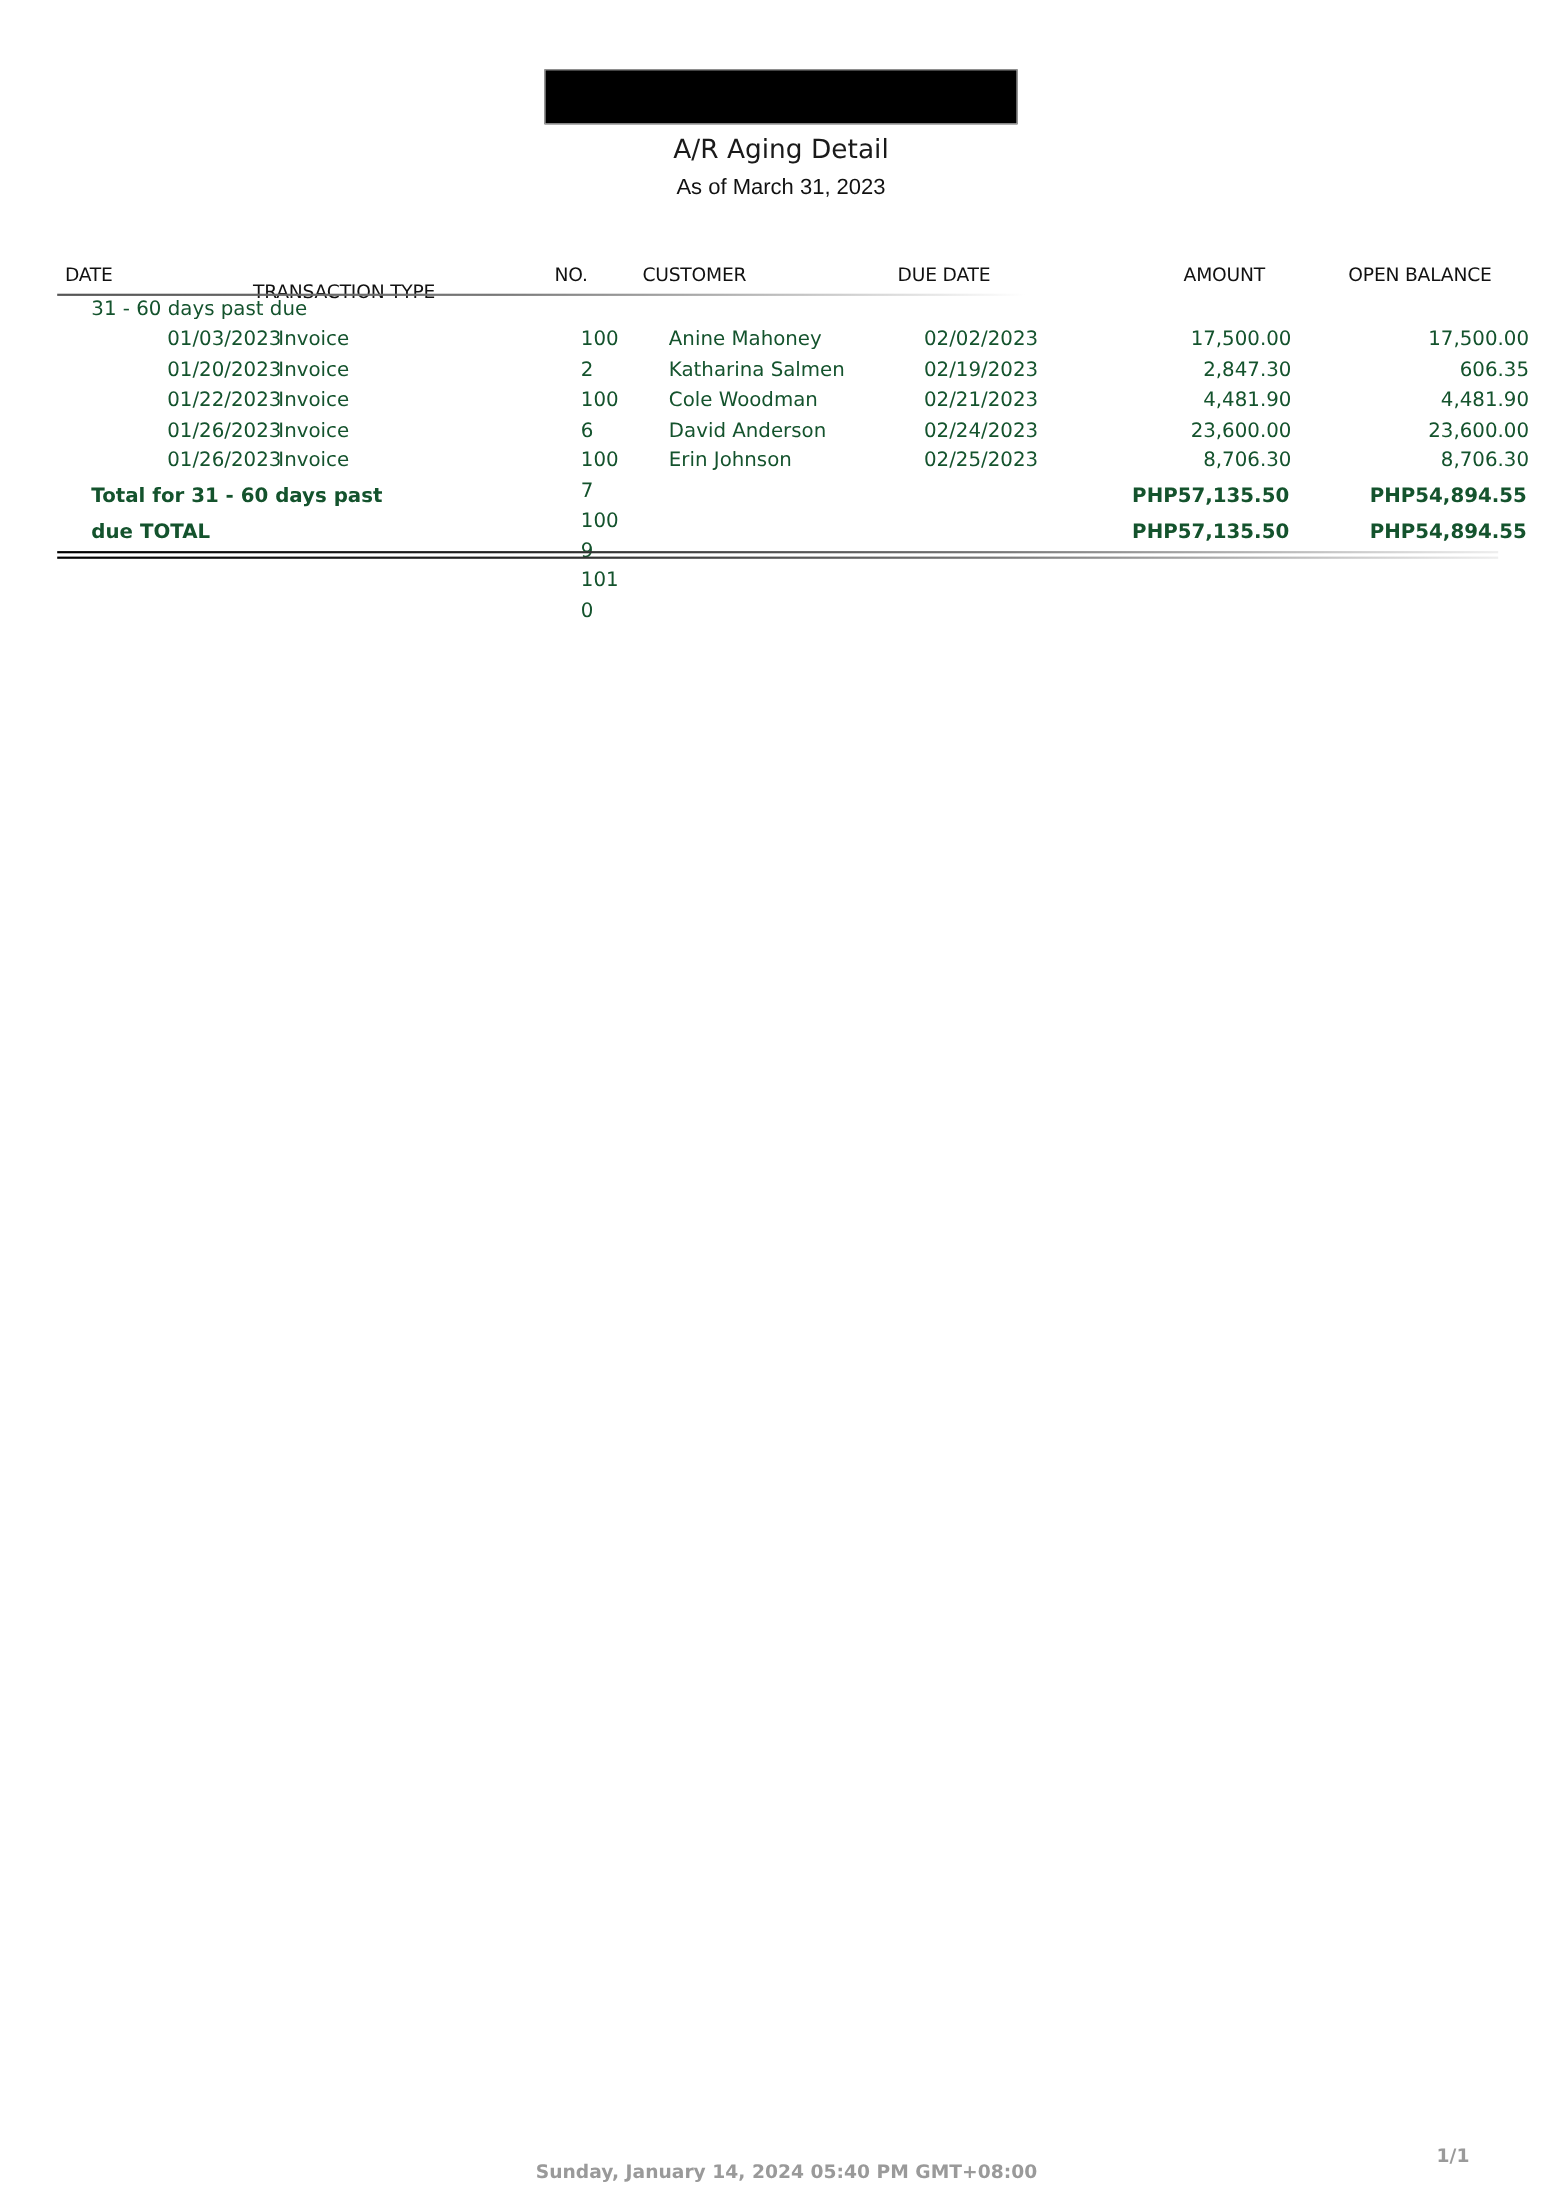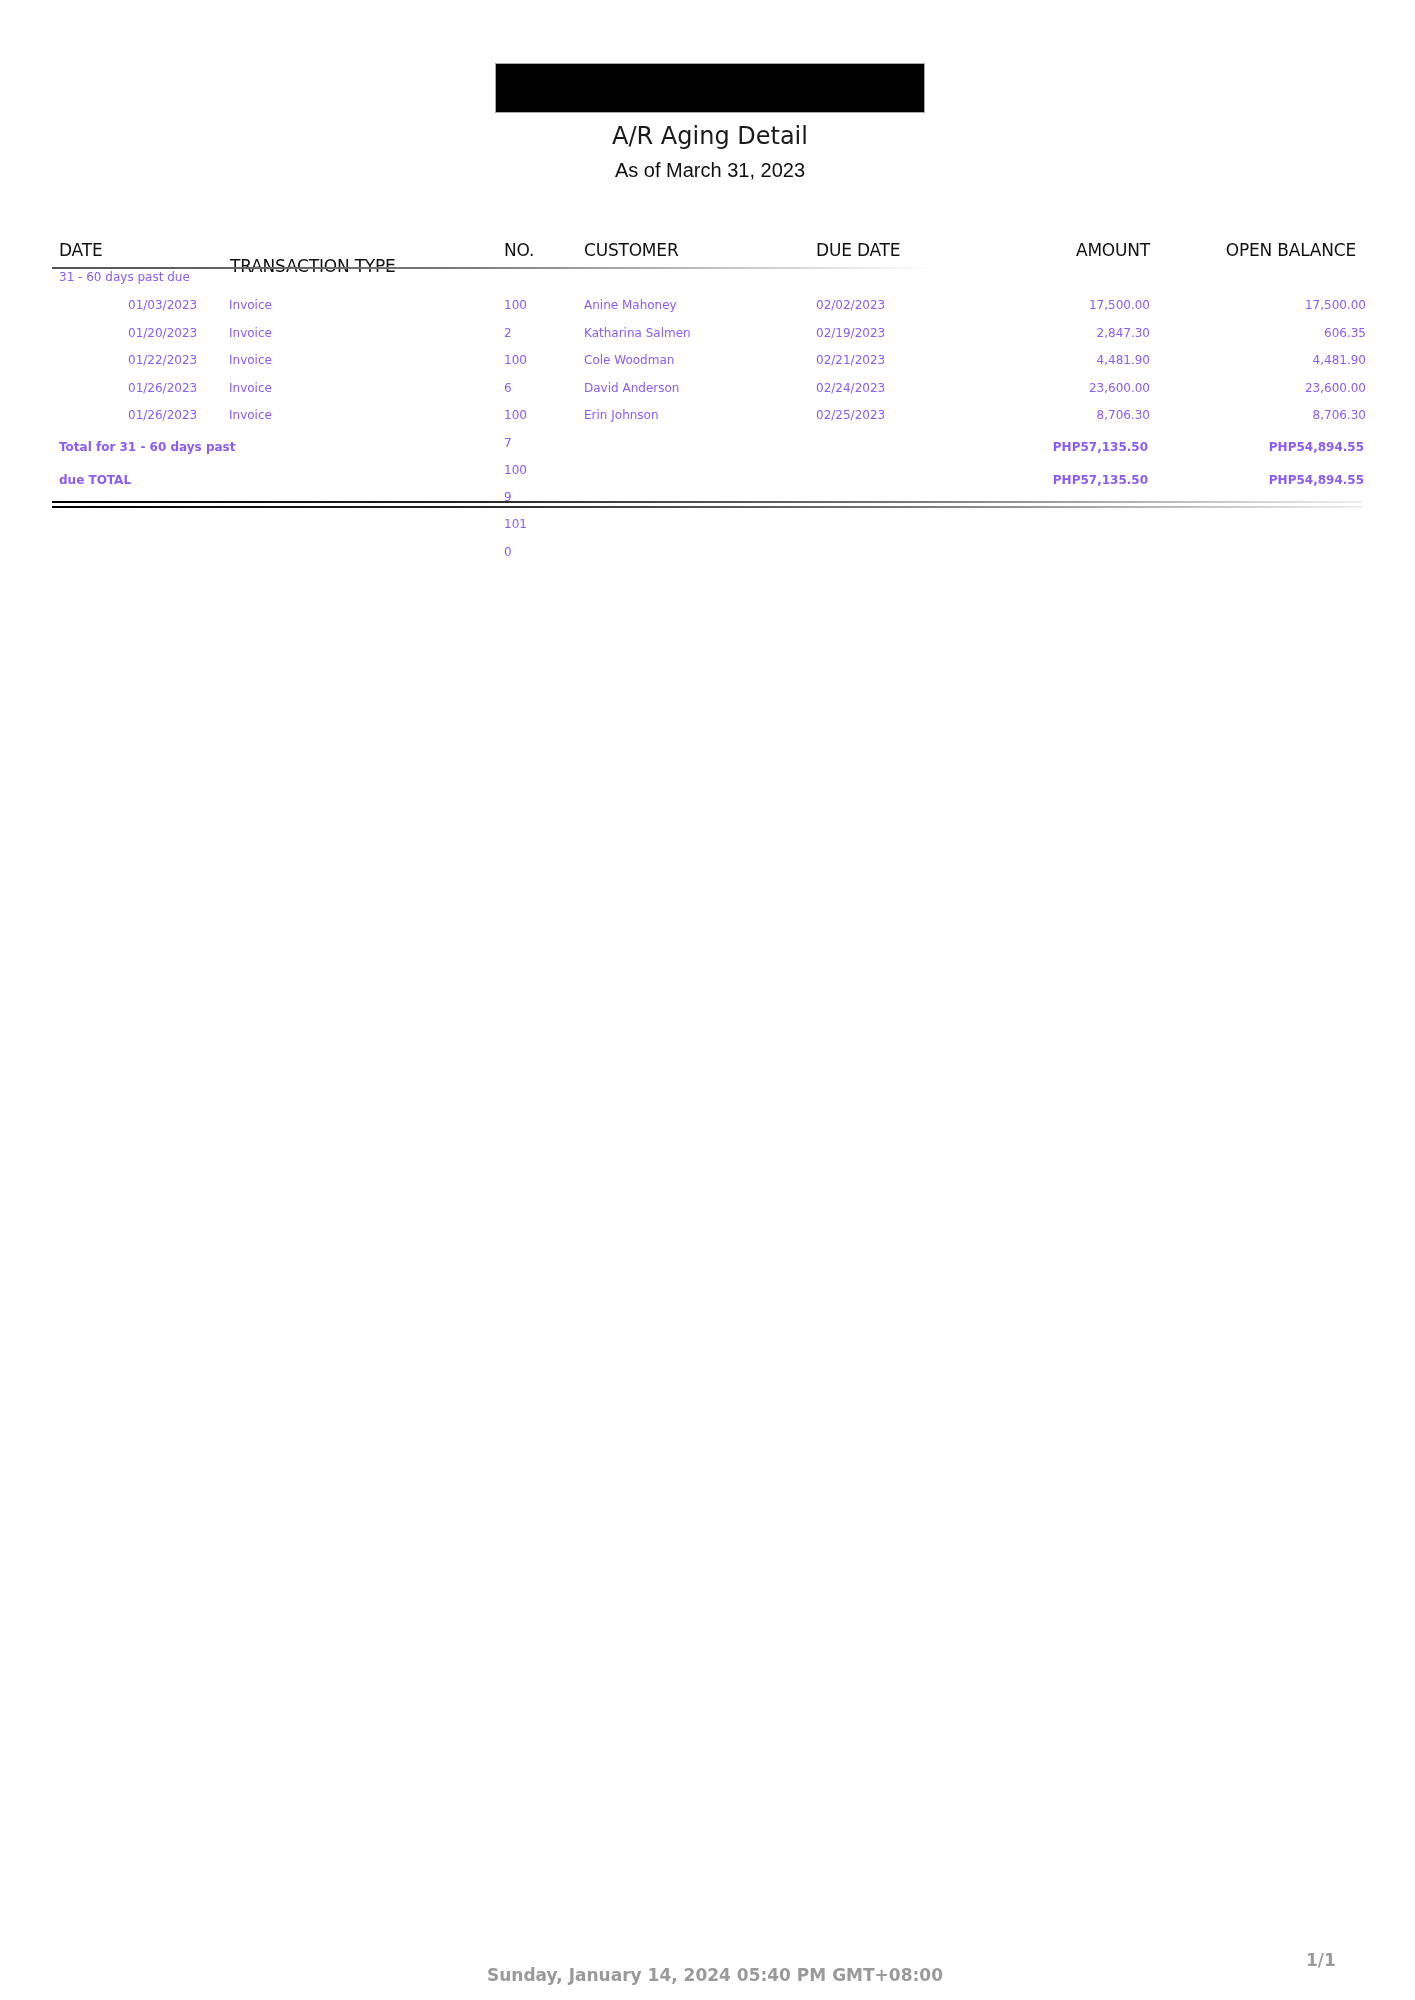--- a/index.html
+++ b/index.html
@@ -5,21 +5,21 @@
   html, body { margin:0; padding:0; background:#fff; }
   body { width:1415px; height:2000px; position:relative; overflow:hidden;
          font-family:"DejaVu Sans", "Liberation Sans", sans-serif; color:#111; }
   .abs { position:absolute; white-space:nowrap; }
   .redact { left:495px; top:63px; width:430px; height:50px; background:#000; border:1px solid #aaa; box-sizing:border-box; }
   .title { left:0; width:1420px; text-align:center; top:122px; font-size:24px; color:#1a1a1a; }
   .subtitle { left:0; width:1420px; text-align:center; top:159px; font-family:"Liberation Sans", sans-serif; font-size:20px; color:#111; }
   .hdr { top:240px; font-size:17px; color:#111; letter-spacing:-0.2px; }
   .hdr-line { left:52px; top:267px; width:880px; height:2px;
               background:linear-gradient(to right, #555 0%, #777 45%, #ccc 80%, rgba(255,255,255,0) 100%); }
-  .cell { font-size:12px; color:#8b5cf6; }
+  .cell { font-size:18px; color:#14532d;margin-left:24px; }
   .r { text-align:right; }
   .bold { font-weight:bold; }
   .dbl { left:52px; width:1310px; height:1.5px;
          background:linear-gradient(to right, #000 0%, #222 30%, #777 65%, #eee 100%); }
   .footer-date { left:487px; top:1953px; font-size:17px; font-weight:bold; color:#9a9a9a;margin-top:12px; }
   .footer-page { left:1306px; top:1950px; font-size:17px; font-weight:bold; color:#9a9a9a; }
 </style>
 </head>
 <body>
 

